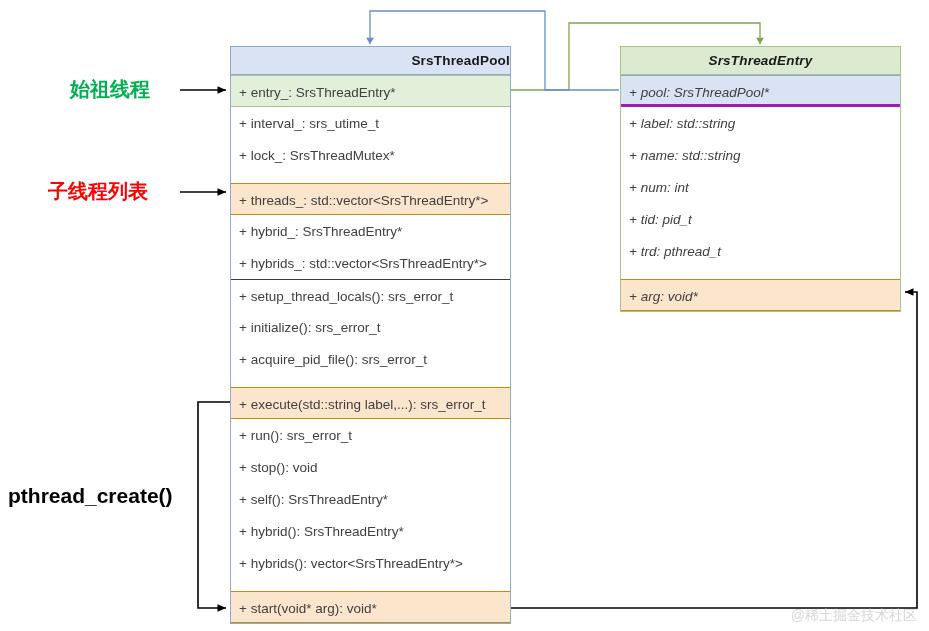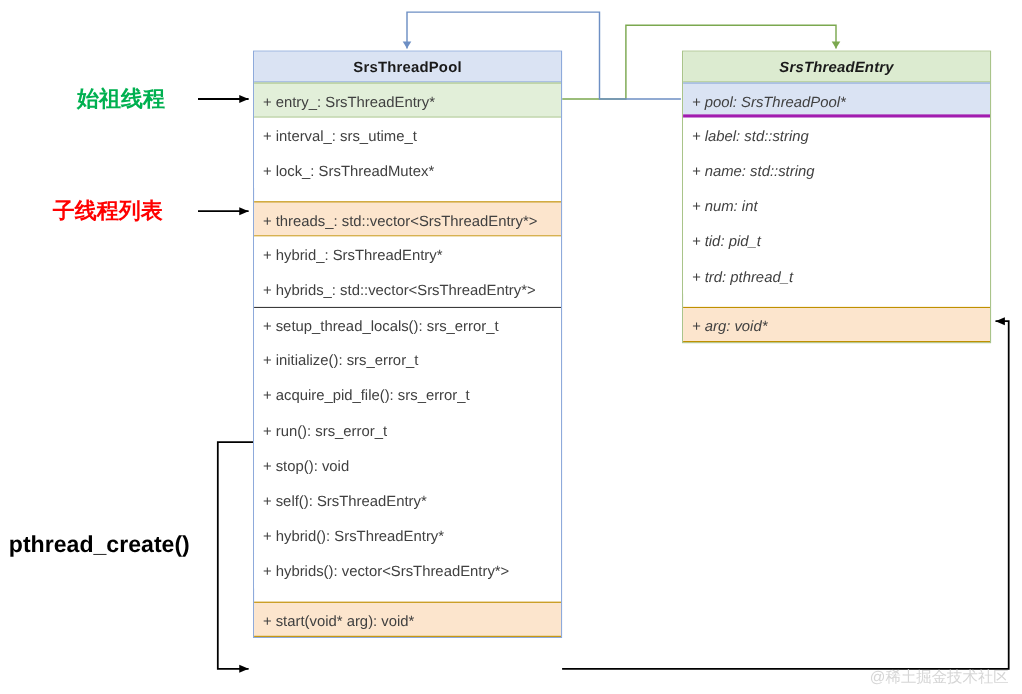--- a/index.html
+++ b/index.html
@@ -32,21 +32,21 @@
   .uml-title {
     height: 28px;
     line-height: 28px;
     text-align: center;
     font-weight: bold;
     font-size: 13.5px;
     color: #1a1a1a;
     letter-spacing: .2px;
     box-sizing: border-box;
   }
-  .title-blue { background: #dae3f3; border-bottom: 1px solid #8eaadb; }
+  .title-blue { background: #dae3f3; border-bottom: 1px solid #8eaadb; text-align: right; }
   .title-green { background: #dcebd0; border-bottom: 1px solid #a9c48a; }
 
   .uml-row {
     height: 32px;
     line-height: 34px;
     padding-left: 8px;
     font-size: 13.5px;
     box-sizing: border-box;
     white-space: nowrap;
     overflow: hidden;
@@ -129,20 +129,21 @@
     <div class="uml-row row-green">+ entry_: SrsThreadEntry*</div>
     <div class="uml-row row-plain">+ interval_: srs_utime_t</div>
     <div class="uml-row row-plain">+ lock_: SrsThreadMutex*</div>
     <div class="uml-row row-orange">+ threads_: std::vector&lt;SrsThreadEntry*&gt;</div>
     <div class="uml-row row-plain">+ hybrid_: SrsThreadEntry*</div>
     <div class="uml-row row-plain">+ hybrids_: std::vector&lt;SrsThreadEntry*&gt;</div>
 
     <div class="uml-row row-plain sep-thick">+ setup_thread_locals(): srs_error_t</div>
     <div class="uml-row row-plain">+ initialize(): srs_error_t</div>
     <div class="uml-row row-plain">+ acquire_pid_file(): srs_error_t</div>
+    <div class="uml-row row-orange">+ execute(std::string label,...): srs_error_t</div>
     <div class="uml-row row-plain">+ run(): srs_error_t</div>
     <div class="uml-row row-plain">+ stop(): void</div>
     <div class="uml-row row-plain">+ self(): SrsThreadEntry*</div>
     <div class="uml-row row-plain">+ hybrid(): SrsThreadEntry*</div>
     <div class="uml-row row-plain">+ hybrids(): vector&lt;SrsThreadEntry*&gt;</div>
     <div class="uml-row row-orange">+ start(void* arg): void*</div>
   </div>
 
   <div class="umlbox right" id="box-entry" style="left:620px; top:46px; width:281px;">
     <div class="uml-title title-green">SrsThreadEntry</div>

